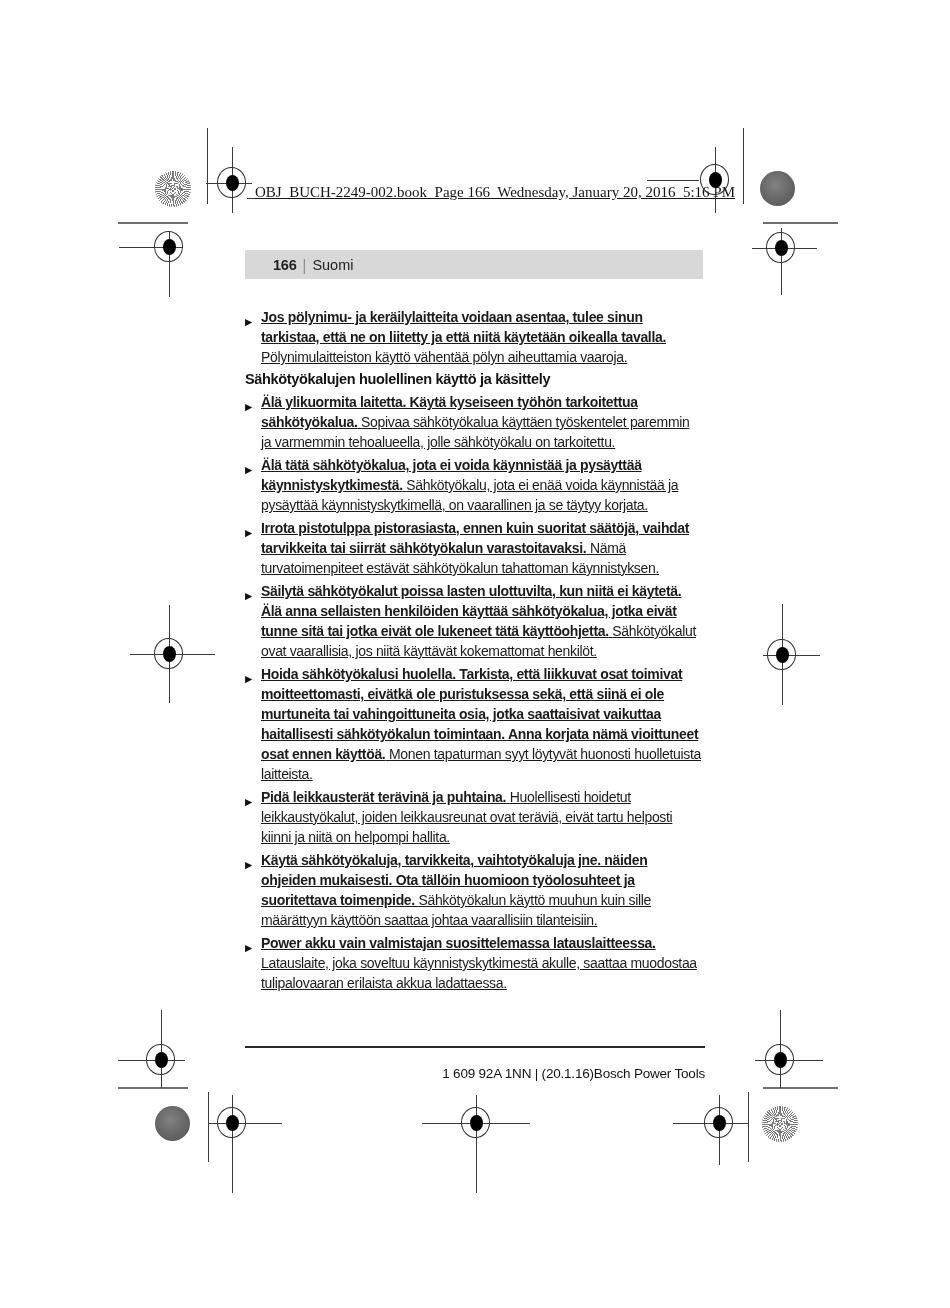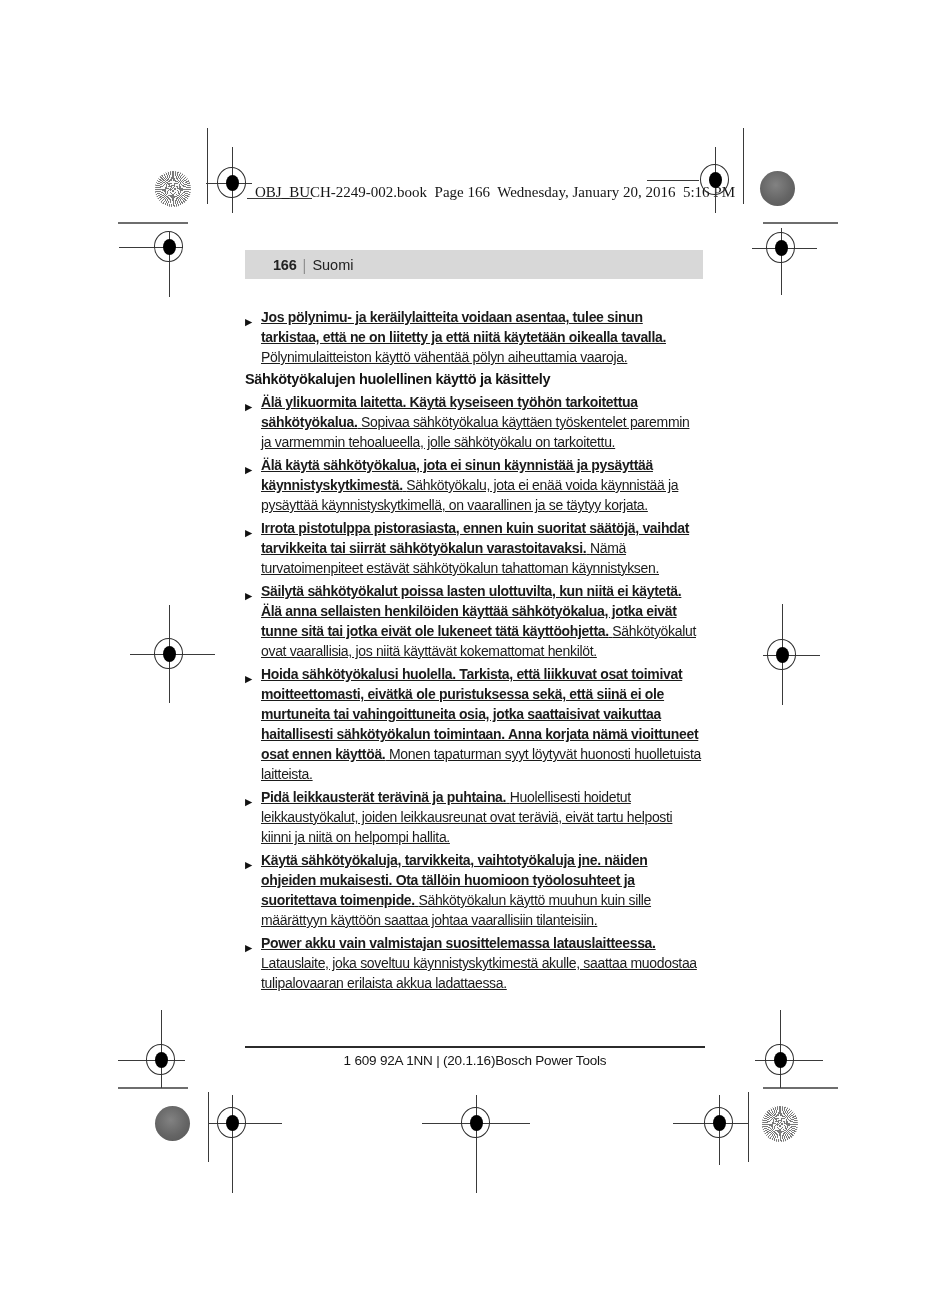--- a/index.html
+++ b/index.html
@@ -18,41 +18,41 @@
   .mark-line{position:absolute;background:#6e6e6e;}
   .mark-line.thin{background:#3a3a3a;}
   .starburst{position:absolute;width:36px;height:36px;border-radius:50%;
     background:repeating-conic-gradient(#7a7a7a 0deg 3.5deg,#fcfcfc 3.5deg 7.6deg);}
   .darkcircle{position:absolute;width:35px;height:35px;border-radius:50%;
     background:radial-gradient(circle at 45% 40%, #828282 0%, #656565 55%, #555555 100%);}
   
   .print-header{
     position:absolute;left:255px;top:184px;
     font-family:"Liberation Serif","DejaVu Serif",serif;
-    font-size:15px;color:#161616;white-space:pre;z-index:2;
+    font-size:15px;color:#161616;white-space:pre;z-index:2;text-decoration:underline;
   }
   
   .content{position:absolute;left:245px;top:250px;width:458px;}
   .pagebar{
     height:29px;background:#d8d8d8;display:flex;align-items:center;
     padding-left:28px;box-sizing:border-box;font-size:14.5px;color:#222;
   }
   .pagebar .num{font-weight:bold;letter-spacing:-0.2px;}
   .pagebar .sep{color:#8f8f8f;margin:0 6px;font-weight:300;transform:scaleY(1.15);}
   .bodytext{margin-top:28px;font-size:14px;line-height:20px;letter-spacing:-0.33px;}
   .bullet{display:flex;margin:3px 0;}
   .bullet .arrow{width:16px;flex:0 0 16px;font-size:9.5px;padding-top:4.5px;color:#111;}
   .bullet .txt{flex:1;text-decoration:underline;}
   .bullet b{letter-spacing:-0.33px;}
   h3.sect{font-size:14.5px;line-height:19px;margin:0 0 3px 0;letter-spacing:-0.33px;color:#141414;}
   
   .footer{
     position:absolute;left:245px;top:1046px;width:460px;z-index:2;
-    border-top:2px solid #2b2b2b;padding-top:5px;
-    display:flex;justify-content:center;
+    border-top:2px solid #2b2b2b;padding-top:18px;
+    display:flex;justify-content:flex-end;
     font-size:13.5px;letter-spacing:-0.2px;color:#141414;
   }
 </style>
 </head>
 <body>
 
 <div class="starburst" style="left:155px;top:171px"></div>
 <div class="mark-line thin" style="left:207px;top:128px;width:1px;height:76px"></div>
 <div class="darkcircle" style="left:760px;top:171px"></div>
 <div class="mark-line thin" style="left:743px;top:128px;width:1px;height:76px"></div>
@@ -152,21 +152,21 @@
     </div>
 
     <h3 class="sect">Sähkötyökalujen huolellinen käyttö ja käsittely</h3>
 
     <div class="bullet">
       <span class="arrow">▶</span>
       <span class="txt"><b>Älä ylikuormita laitetta. Käytä kyseiseen työhön tarkoitettua sähkötyökalua.</b> <span>Sopivaa sähkötyökalua käyttäen työskentelet paremmin ja varmemmin tehoalueella, jolle sähkötyökalu on tarkoitettu.</span></span>
     </div>
     <div class="bullet">
       <span class="arrow">▶</span>
-      <span class="txt"><b>Älä käytä sähkötyökalua, jota ei sinun käynnistää ja pysäyttää käynnistyskytkimestä.</b> <span>Sähkötyökalu, jota ei enää voida käynnistää ja pysäyttää käynnistyskytkimellä, on vaarallinen ja se täytyy korjata.</span></span>
+      <span class="txt"><b>Älä tätä sähkötyökalua, jota ei voida käynnistää ja pysäyttää käynnistyskytkimestä.</b> <span>Sähkötyökalu, jota ei enää voida käynnistää ja pysäyttää käynnistyskytkimellä, on vaarallinen ja se täytyy korjata.</span></span>
     </div>
     <div class="bullet">
       <span class="arrow">▶</span>
       <span class="txt"><b>Irrota pistotulppa pistorasiasta, ennen kuin suoritat säätöjä, vaihdat tarvikkeita tai siirrät sähkötyökalun varastoitavaksi.</b> <span>Nämä turvatoimenpiteet estävät sähkötyökalun tahattoman käynnistyksen.</span></span>
     </div>
     <div class="bullet">
       <span class="arrow">▶</span>
       <span class="txt"><b>Säilytä sähkötyökalut poissa lasten ulottuvilta, kun niitä ei käytetä. Älä anna sellaisten henkilöiden käyttää sähkötyökalua, jotka eivät tunne sitä tai jotka eivät ole lukeneet tätä käyttöohjetta.</b> <span>Sähkötyökalut ovat vaarallisia, jos niitä käyttävät kokemattomat henkilöt.</span></span>
     </div>
     <div class="bullet">

